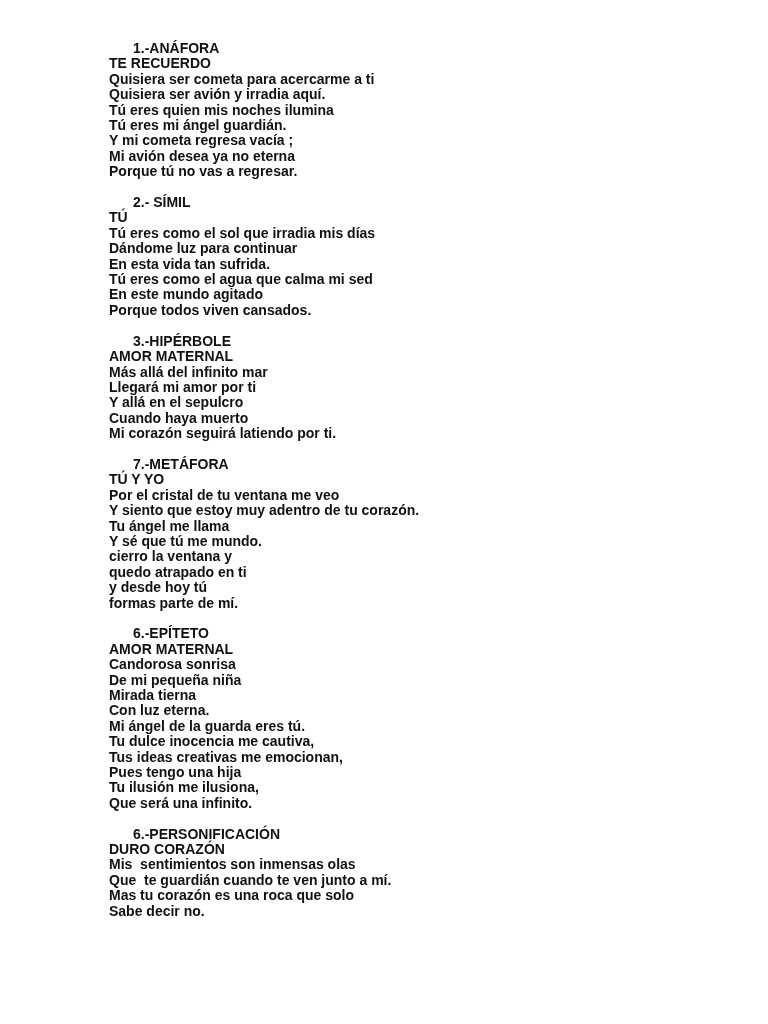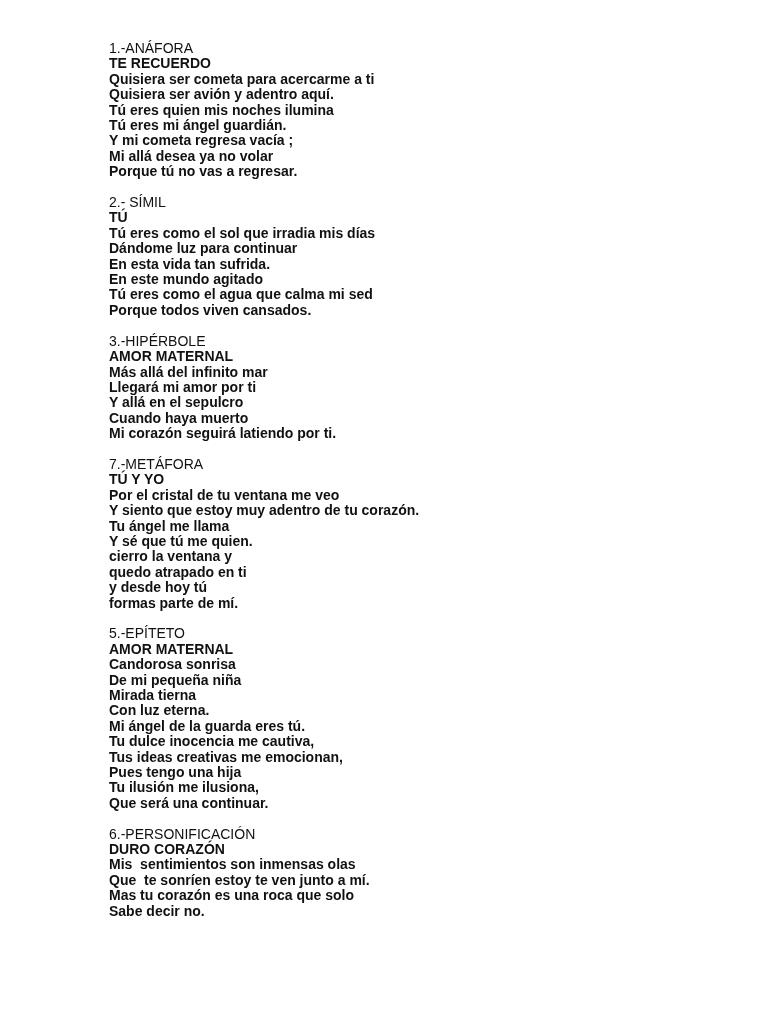--- a/index.html
+++ b/index.html
@@ -7,91 +7,91 @@
   .page {
     position: absolute;
     left: 109px;
     top: 41px;
     font-family: "Liberation Sans", sans-serif;
     font-size: 14px;
     line-height: 15.4px;
     color: #111111;
   }
   .section { margin-bottom: 15.4px; }
-  .heading { font-weight: normal; white-space: pre; }
+  .heading { font-weight: bold; white-space: pre; margin-left: 24px; }
   .title, .line { white-space: pre; font-weight: bold; }
 </style>
 </head>
 <body>
 
 <div class="page">
 
   <div class="section">
     <div class="heading">1.-ANÁFORA</div>
     <div class="title">TE RECUERDO</div>
     <div class="line">Quisiera ser cometa para acercarme a ti</div>
-    <div class="line">Quisiera ser avión y adentro aquí.</div>
+    <div class="line">Quisiera ser avión y irradia aquí.</div>
     <div class="line">Tú eres quien mis noches ilumina</div>
     <div class="line">Tú eres mi ángel guardián.</div>
     <div class="line">Y mi cometa regresa vacía ;</div>
-    <div class="line">Mi allá desea ya no volar</div>
+    <div class="line">Mi avión desea ya no eterna</div>
     <div class="line">Porque tú no vas a regresar.</div>
   </div>
 
   <div class="section">
     <div class="heading">2.- SÍMIL</div>
     <div class="title">TÚ</div>
     <div class="line">Tú eres como el sol que irradia mis días</div>
     <div class="line">Dándome luz para continuar</div>
     <div class="line">En esta vida tan sufrida.</div>
+    <div class="line">Tú eres como el agua que calma mi sed</div>
     <div class="line">En este mundo agitado</div>
-    <div class="line">Tú eres como el agua que calma mi sed</div>
     <div class="line">Porque todos viven cansados.</div>
   </div>
 
   <div class="section">
     <div class="heading">3.-HIPÉRBOLE</div>
     <div class="title">AMOR MATERNAL</div>
     <div class="line">Más allá del infinito mar</div>
     <div class="line">Llegará mi amor por ti</div>
     <div class="line">Y allá en el sepulcro</div>
     <div class="line">Cuando haya muerto</div>
     <div class="line">Mi corazón seguirá latiendo por ti.</div>
   </div>
 
   <div class="section">
     <div class="heading">7.-METÁFORA</div>
     <div class="title">TÚ Y YO</div>
     <div class="line">Por el cristal de tu ventana me veo</div>
     <div class="line">Y siento que estoy muy adentro de tu corazón.</div>
     <div class="line">Tu ángel me llama</div>
-    <div class="line">Y sé que tú me quien.</div>
+    <div class="line">Y sé que tú me mundo.</div>
     <div class="line">cierro la ventana y</div>
     <div class="line">quedo atrapado en ti</div>
     <div class="line">y desde hoy tú</div>
     <div class="line">formas parte de mí.</div>
   </div>
 
   <div class="section">
-    <div class="heading">5.-EPÍTETO</div>
+    <div class="heading">6.-EPÍTETO</div>
     <div class="title">AMOR MATERNAL</div>
     <div class="line">Candorosa sonrisa</div>
     <div class="line">De mi pequeña niña</div>
     <div class="line">Mirada tierna</div>
     <div class="line">Con luz eterna.</div>
     <div class="line">Mi ángel de la guarda eres tú.</div>
     <div class="line">Tu dulce inocencia me cautiva,</div>
     <div class="line">Tus ideas creativas me emocionan,</div>
     <div class="line">Pues tengo una hija</div>
     <div class="line">Tu ilusión me ilusiona,</div>
-    <div class="line">Que será una continuar.</div>
+    <div class="line">Que será una infinito.</div>
   </div>
 
   <div class="section">
     <div class="heading">6.-PERSONIFICACIÓN</div>
     <div class="title">DURO CORAZÓN</div>
     <div class="line">Mis  sentimientos son inmensas olas</div>
-    <div class="line">Que  te sonríen estoy te ven junto a mí.</div>
+    <div class="line">Que  te guardián cuando te ven junto a mí.</div>
     <div class="line">Mas tu corazón es una roca que solo</div>
     <div class="line">Sabe decir no.</div>
   </div>
 
 </div>
 
 </body></html>

